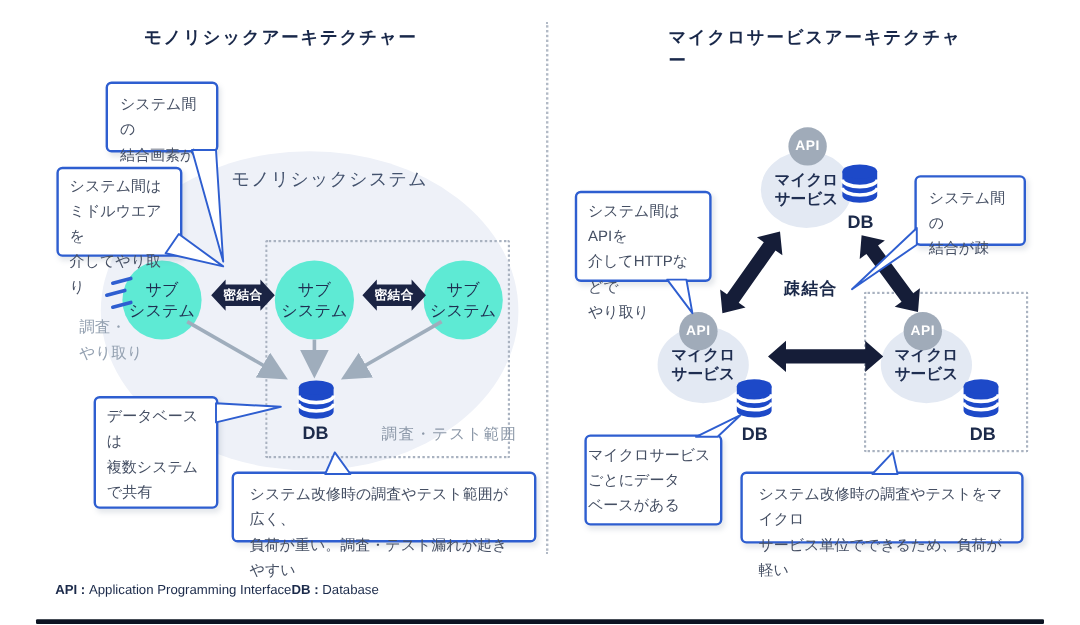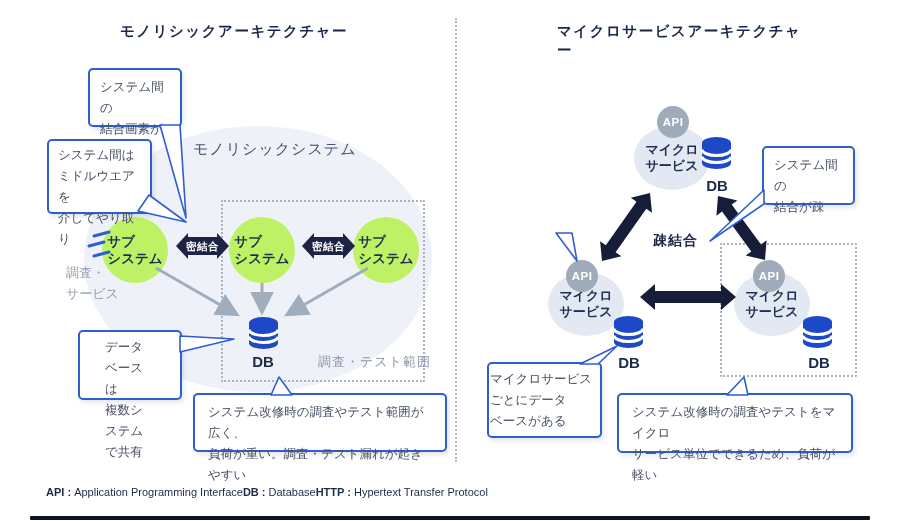--- a/index.html
+++ b/index.html
@@ -4,22 +4,22 @@
 <style>
   html,body{margin:0;padding:0;background:#fff;}
   #stage{position:relative;width:900px;height:521px;background:#fff;overflow:hidden;
          font-family:"Liberation Sans","DejaVu Sans",sans-serif;}
   .abs{position:absolute;}
   .pre{white-space:pre-line;}
   .panel-title{font-size:14.5px;font-weight:bold;color:#19284a;letter-spacing:1.5px;text-align:left;}
   .big-ellipse{background:#eef1f8;border-radius:50%;}
   .sys-label{font-size:15px;color:#43526d;letter-spacing:1px;font-weight:500;}
   .dotted-box{border:2px dotted #a9b2c0;border-radius:2px;}
-  .subsys{width:66px;height:66px;border-radius:50%;background:#bef264;display:flex;align-items:center;justify-content:center;
-          font-size:13.5px;font-weight:bold;color:#1f2e51;line-height:17px;}
+  .subsys{width:66px;height:66px;border-radius:50%;background:#5eead4;display:flex;align-items:center;justify-content:center;
+          text-align:center;font-size:13.5px;font-weight:normal;color:#1f2e51;line-height:17px;}
   .ms-circle{width:76px;height:64px;border-radius:50%;background:#e3e9f3;display:flex;align-items:center;justify-content:center;
           text-align:center;font-size:13px;font-weight:bold;color:#1f2e51;line-height:16px;}
   .api-badge{width:32px;height:32px;border-radius:50%;background:#a0abb9;display:flex;align-items:center;justify-content:center;
           color:#fff;font-size:11.5px;font-weight:bold;letter-spacing:.5px;}
   .db-label{font-size:15px;font-weight:bold;color:#1c2a4a;text-align:center;width:34px;}
   .gray-note{font-size:13px;color:#94a1b1;line-height:21px;}
   .scope-label{font-size:13px;color:#8d99a9;letter-spacing:1px;}
   .loose-label{font-size:14px;font-weight:600;color:#1c2a4a;letter-spacing:1px;}
   .bubble{background:#fff;border:2px solid #2e5ed0;border-radius:5px;box-sizing:border-box;
           font-size:12.5px;color:#454f63;line-height:21px;box-shadow:2px 3px 4px rgba(110,125,150,.18);
@@ -50,21 +50,21 @@
   <div class="abs subsys pre" style="left:102px;top:217px;z-index:2;">サブ
 システム</div>
   <div class="abs subsys pre" style="left:229px;top:217px;z-index:2;">サブ
 システム</div>
   <div class="abs subsys pre" style="left:353px;top:217px;z-index:2;">サブ
 システム</div>
 
   <div class="abs db-label" style="left:246px;top:353px;z-index:4;">DB</div>
 
   <div class="abs gray-note pre" style="left:66px;top:262px;z-index:2;">調査・
-サービス</div>
+やり取り</div>
 
   <div class="abs dotted-box" style="left:720px;top:243px;width:133px;height:130px;z-index:1;"></div>
 
   <div class="abs ms-circle pre" style="left:634px;top:126px;z-index:2;">マイクロ
 サービス</div>
   <div class="abs ms-circle pre" style="left:548px;top:272px;z-index:2;">マイクロ
 サービス</div>
   <div class="abs ms-circle pre" style="left:734px;top:272px;z-index:2;">マイクロ
 サービス</div>
 
@@ -76,26 +76,29 @@
   <div class="abs db-label" style="left:612px;top:354px;z-index:4;">DB</div>
   <div class="abs db-label" style="left:802px;top:354px;z-index:4;">DB</div>
 
   <div class="abs loose-label" style="left:653px;top:232px;z-index:4;">疎結合</div>
 
   <div class="abs bubble pre" style="left:88px;top:68px;width:94px;height:59px;padding:7px 10px;">システム間の
 結合画素が密</div>
   <div class="abs bubble pre" style="left:47px;top:139px;width:105px;height:75px;padding:4px 9px;">システム間は
 ミドルウエアを
 介してやり取り</div>
-  <div class="abs bubble pre" style="left:78px;top:330px;width:104px;height:70px;padding:5px 25px;">データベースは
+  <div class="abs bubble pre" style="left:78px;top:330px;width:104px;height:94px;padding:5px 9px;">データベースは
 複数システム
 で共有</div>
   <div class="abs bubble pre wide" style="left:193px;top:393px;width:254px;height:59px;">システム改修時の調査やテスト範囲が広く、
 負荷が重い。調査・テスト漏れが起きやすい</div>
 
+  <div class="abs bubble pre" style="left:479px;top:159px;width:114px;height:76px;padding:5px 9px;">システム間はAPIを
+介してHTTPなどで
+やり取り</div>
   <div class="abs bubble pre" style="left:762px;top:146px;width:93px;height:59px;padding:7px 10px;">システム間の
 結合が疎</div>
   <div class="abs bubble pre" style="left:487px;top:362px;width:115px;height:76px;padding:5px 1px;">マイクロサービス
 ごとにデータ
 ベースがある</div>
   <div class="abs bubble pre wide" style="left:617px;top:393px;width:236px;height:60px;">システム改修時の調査やテストをマイクロ
 サービス単位でできるため、負荷が軽い</div>
 
   <svg id="overlay" width="900" height="521" viewBox="0 0 900 521">
     <defs>
@@ -154,19 +157,16 @@
     </g>
   </svg>
 
   <div class="abs footer" style="left:46px;top:486px;z-index:4;">
     <span>
       <span class="term">API : </span><span class="def">Application Programming Interface</span>
     </span>
     <span>
       <span class="term">DB : </span><span class="def">Database</span>
     </span>
-    <span>
-      <span class="term">HTTP : </span><span class="def">Hypertext Transfer Protocol</span>
-    </span>
   </div>
 
   <div class="abs bottom-bar" style="left:30px;top:516px;width:840px;height:4px;z-index:4;"></div>
 </div>
 
 </body></html>

